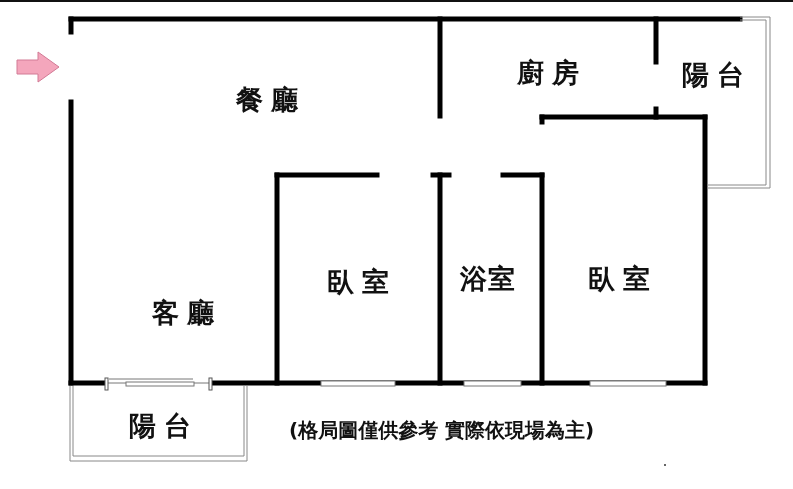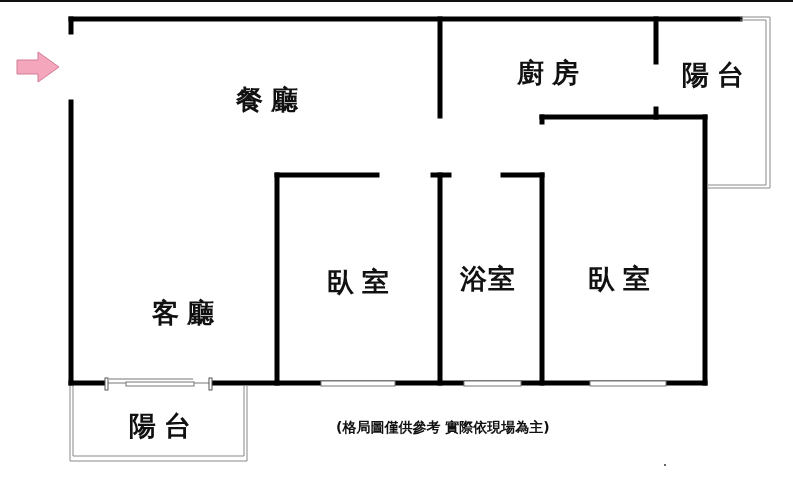--- a/index.html
+++ b/index.html
@@ -3,21 +3,21 @@
 <meta charset="utf-8">
 <style>
   html, body { margin: 0; padding: 0; background: #ffffff; }
   body { width: 793px; height: 489px; position: relative; overflow: hidden;
          font-family: "DejaVu Sans", "Liberation Sans", sans-serif; }
   #plan { position: absolute; left: 0; top: 0; }
   .lbl { position: absolute; color: #111; font-weight: bold; white-space: nowrap;
          font-family: "DejaVu Sans", "Liberation Sans", sans-serif; line-height: 1; }
   .room { font-size: 27px; letter-spacing: 8px; }
   .room-tight { font-size: 27px; letter-spacing: 1px; text-align: center; }
-  .note { font-size: 14px; font-weight: bold; letter-spacing: 0px; margin-left: 47px; }
+  .note { font-size: 20px; font-weight: bold; letter-spacing: 0px; }
 </style>
 </head>
 <body>
 
 <svg id="plan" width="793" height="489" viewBox="0 0 793 489" xmlns="http://www.w3.org/2000/svg">
 
   <line x1="0" y1="1" x2="793" y2="1" stroke="#111" stroke-width="2"></line>
 
   <polygon points="17,60 38,60 38,52 59,67 38,82 38,74 17,74" fill="#f4a6bc" stroke="#d27a95" stroke-width="1"></polygon>
 

